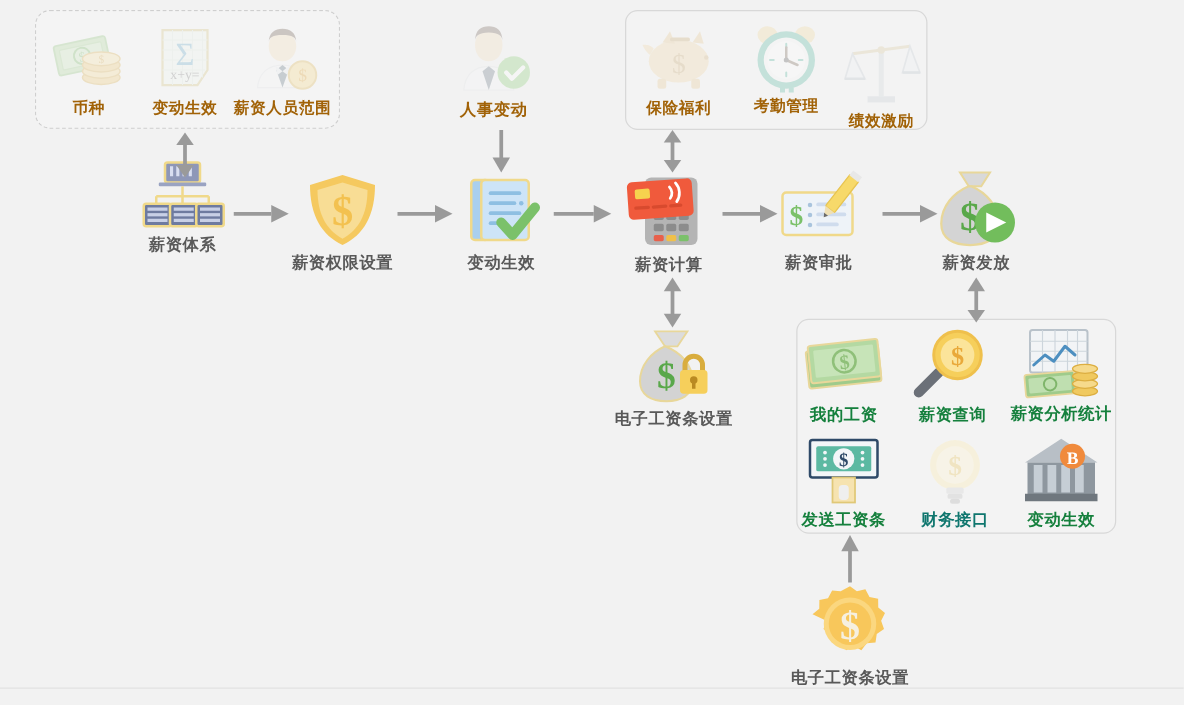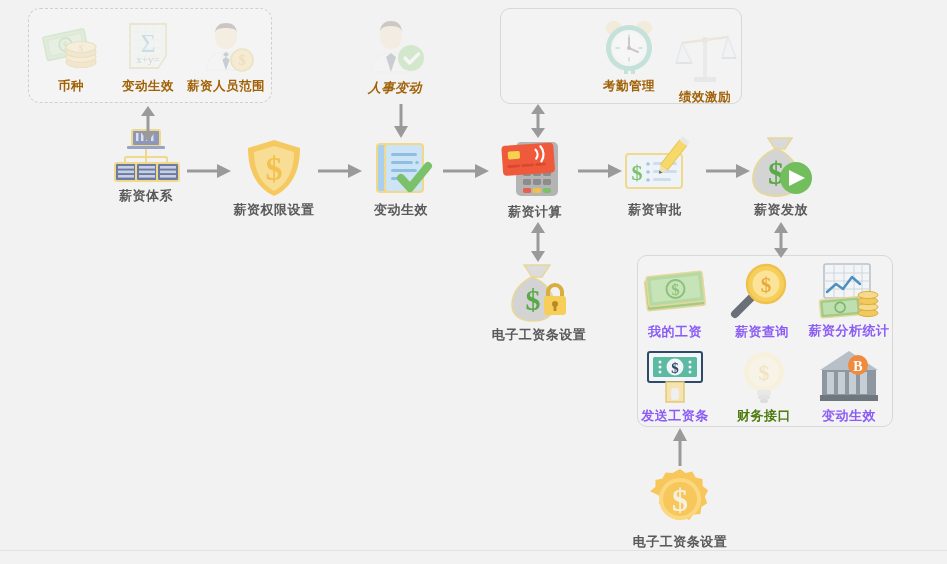--- a/index.html
+++ b/index.html
@@ -15,22 +15,22 @@
 
   
   .node{position:absolute;display:flex;flex-direction:column;align-items:center;}
   .node .icon{position:relative;display:block;}
   .node .lbl{
     margin-top:4px;font-size:13px;font-weight:bold;color:#595959;
     white-space:nowrap;letter-spacing:.5px;line-height:16px;
   }
   .node.faded .lbl{color:#a16207;font-weight:bold;}
   .node.small .lbl{font-size:12.5px;}
-  .sub .lbl{font-weight:bold;color:#8b5cf6;font-size:13px;}
-  .sub.dim .lbl{color:#4d7c0f;}
+  .sub .lbl{font-weight:bold;color:#15803d;font-size:13px;}
+  .sub.dim .lbl{color:#0f766e;}
 
   
   .group{position:absolute;box-sizing:border-box;}
   .group.dashed{border:1px dashed #cfcfcf;border-radius:12px;background:rgba(255,255,255,0.18);}
   .group.solid{border:1px solid #d8d8d8;border-radius:10px;background:rgba(255,255,255,0.12);}
 
   
   .conn{position:absolute;}
   svg{display:block;overflow:visible;}
   .arrowline{stroke:#9a9a9a;stroke-width:3;}
@@ -93,22 +93,38 @@
           <path d="M36 34l-6 5 4 3z" fill="#e9edf0"></path>
         <circle cx="46" cy="42" r="11" fill="#f5d98f" stroke="#e0bd63" stroke-width="1.6"></circle>
         <text x="46" y="47" font-size="14" text-anchor="middle" fill="#e0a83e" font-family="'Liberation Serif',serif">$</text>
       </svg>
     </span>
     <span class="lbl">薪资人员范围</span>
   </div>
 
   <div class="group solid" style="left:500px;top:8px;width:242px;height:96px;"></div>
 
-
-  <div class="node faded small" style="left:598px;top:16px;width:62px;">
+  <div class="node faded small" style="left:512px;top:16px;width:62px;">
+    <span class="icon">
+      <svg width="62" height="58" viewBox="0 0 62 58" class="op30">
+        <ellipse cx="31" cy="33" rx="24" ry="17" fill="#f0d7a8"></ellipse>
+        <path d="M8 28c-4-3-6-8-6-8s6-1 9 3z" fill="#f0d7a8"></path>
+        <path d="M18 18l6-9 4 10z" fill="#e8cb97"></path>
+        <path d="M42 18l6-9 3 10z" fill="#e8cb97"></path>
+        <rect x="24" y="14" width="16" height="3" rx="1.5" fill="#cbab74"></rect>
+        <text x="31" y="42" font-size="22" text-anchor="middle" fill="#c9a86f" font-family="'Liberation Serif',serif">$</text>
+        <rect x="14" y="47" width="7" height="8" rx="2" fill="#e8cb97"></rect>
+        <rect x="41" y="47" width="7" height="8" rx="2" fill="#e8cb97"></rect>
+        <circle cx="53" cy="30" r="1.8" fill="#d4b47d"></circle>
+      </svg>
+    </span>
+    <span class="lbl">保险福利</span>
+  </div>
+
+  <div class="node faded small" style="left:598px;top:16px;width:62px;font-family:Liberation Mono, monospace;">
     <span class="icon">
       <svg width="62" height="58" viewBox="0 0 62 58" class="op30">
         <ellipse cx="16" cy="12" rx="8" ry="7" fill="#f0d9a0"></ellipse>
         <ellipse cx="46" cy="12" rx="8" ry="7" fill="#f0d9a0"></ellipse>
         <circle cx="31" cy="32" r="23" fill="#5cb9a2"></circle>
         <circle cx="31" cy="32" r="18" fill="#f7f9f8"></circle>
         <circle cx="31" cy="32" r="15" fill="#ffffff"></circle>
         <g stroke="#5cb9a2" stroke-width="1.6" stroke-linecap="round">
           <path d="M31 19v3M31 42v3M18 32h3M41 32h3"></path>
         </g>
@@ -132,21 +148,21 @@
         <path d="M20 50h22v5H20z" fill="#c6ced5"></path>
         <circle cx="31" cy="13" r="3" fill="#d9cba0"></circle>
         <path d="M8 16 L2 36 H18 Z" fill="#eef2f5" stroke="#c6ced5" stroke-width="1.4"></path>
         <path d="M54 10 L48 31 H62 Z" fill="#eef2f5" stroke="#c6ced5" stroke-width="1.4"></path>
         <path d="M2 36h16M48 31h14" stroke="#b8c2cb" stroke-width="2"></path>
       </svg>
     </span>
     <span class="lbl">绩效激励</span>
   </div>
 
-  <div class="node faded" style="left:363px;top:14px;width:64px;font-style:italic;">
+  <div class="node faded" style="left:363px;top:14px;width:64px;">
     <span class="icon">
       <svg width="64" height="62" viewBox="0 0 64 62" class="op30">
         <path d="M28 10c7 0 11 5 11 12s-4 13-11 13-11-6-11-13 4-12 11-12z" fill="#f3dfc0"></path>
         <path d="M17 19c0-9 5-12 11-12s11 3 11 12c0-4-3-7-11-7s-11 3-11 7z" fill="#7a6a5f"></path>
         <path d="M8 58c1-12 8-19 20-19s19 7 20 19z" fill="#f7f8f9" stroke="#e3e5e7" stroke-width="1"></path>
         <path d="M28 39l-5 4 5 15 5-15z" fill="#6f7f8c"></path>
         <circle cx="48" cy="44" r="13" fill="#8fd07a"></circle>
         <path d="M42 44l4.5 5 9-9" stroke="#ffffff" stroke-width="3.4" fill="none" stroke-linecap="round" stroke-linejoin="round"></path>
       </svg>
     </span>

